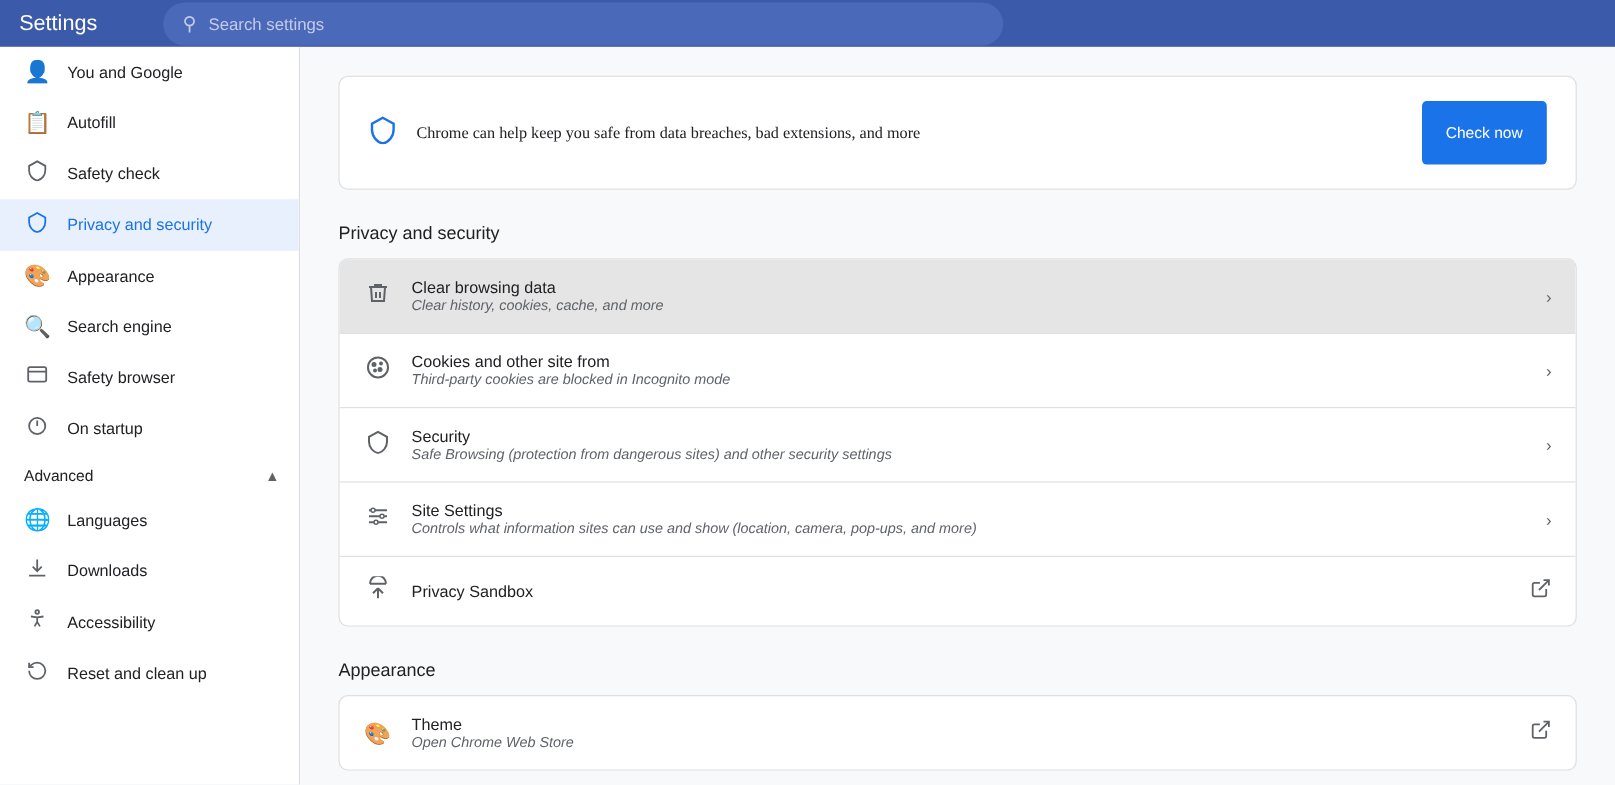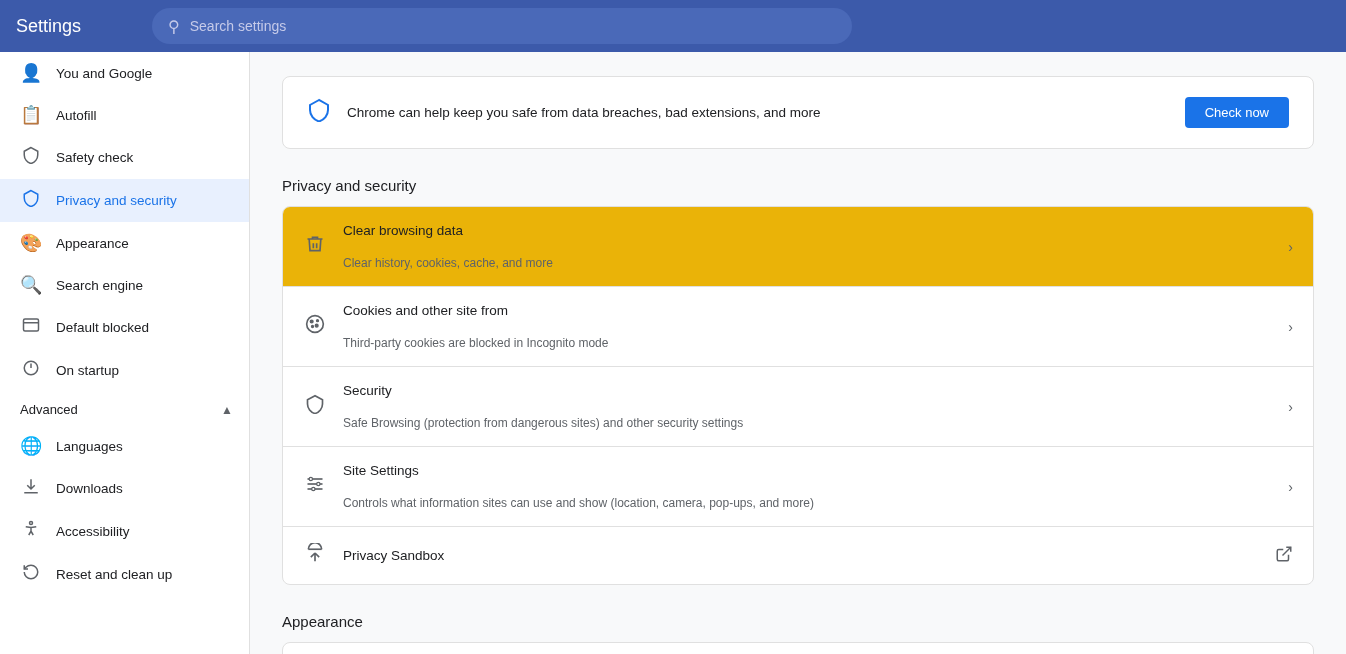--- a/index.html
+++ b/index.html
@@ -1,25 +1,24 @@
 <!DOCTYPE html>
 <html><head>
   <meta charset="utf-8">
   <style>
     * { box-sizing: border-box; margin: 0; padding: 0; }
     body { font-family: 'Segoe UI', Arial, sans-serif; background: #f1f3f4; display: flex; flex-direction: column; height: 654px; overflow: hidden; }
 
     
     .topbar {
       background: #3c5aaa;
-      height: 52px;
+      height: 39px;
       display: flex;
       align-items: center;
       padding: 0 16px;
-      gap: 16px;
       flex-shrink: 0;
     }
     .topbar-title {
       color: #fff;
       font-size: 18px;
       font-weight: 500;
       white-space: nowrap;
       min-width: 120px;
     }
     .search-bar {
@@ -107,27 +106,27 @@
       background: #fff;
       border: 1px solid #e0e0e0;
       border-radius: 8px;
       padding: 20px 24px;
       display: flex;
       align-items: center;
       gap: 16px;
       margin-bottom: 28px;
     }
     .safety-banner-icon { font-size: 22px; color: #1a73e8; flex-shrink: 0; }
-    .safety-banner-text { flex: 1; font-size: 13.5px; color: #202124; }
+    .safety-banner-text { flex: 1; font-size: 13.5px; color: #202124; font-family: Liberation Serif, serif; }
     .check-now-btn {
       background: #1a73e8;
       color: #fff;
       border: none;
       border-radius: 4px;
-      padding: 8px 20px;
+      padding: 19px 20px;
       font-size: 13px;
       font-weight: 500;
       cursor: pointer;
       white-space: nowrap;
     }
 
     
     .section-title {
       font-size: 15px;
       font-weight: 500;
@@ -146,25 +145,25 @@
     .settings-row {
       display: flex;
       align-items: center;
       padding: 16px 20px;
       border-bottom: 1px solid #e0e0e0;
       cursor: pointer;
       gap: 16px;
       transition: background 0.15s;
     }
     .settings-row:last-child { border-bottom: none; }
-    .settings-row.highlighted { background: #eab308; justify-content: flex-end; }
+    .settings-row.highlighted { background: #e5e5e5; justify-content: flex-end; }
     .row-icon { font-size: 18px; color: #5f6368; width: 24px; text-align: center; flex-shrink: 0; }
     .row-text { flex: 1; }
     .row-title { font-size: 13.5px; color: #202124; font-weight: 400; }
-    .row-subtitle { font-size: 12px; color: #5f6368; margin-top: 18px; }
+    .row-subtitle { font-size: 12px; color: #5f6368; margin-top: 0; font-style: italic; }
     .row-chevron { font-size: 14px; color: #5f6368; }
     .row-external { font-size: 16px; color: #5f6368; }
   </style>
 </head>
 <body>
 
 <div class="topbar">
   <span class="topbar-title">Settings</span>
   <div class="search-bar">
     <span class="search-icon-wrap">⚲</span>
@@ -208,21 +207,21 @@
       <span class="sidebar-icon">🔍</span>
       <span>Search engine</span>
     </div>
     <div class="sidebar-item">
       <span class="sidebar-icon">
         <svg width="18" height="18" viewBox="0 0 24 24" fill="none" stroke="#5f6368" stroke-width="2">
             <rect x="2" y="4" width="20" height="16" rx="2"></rect>
             <line x1="2" y1="9" x2="22" y2="9"></line>
           </svg>
       </span>
-      <span>Default blocked</span>
+      <span>Safety browser</span>
     </div>
     <div class="sidebar-item">
       <span class="sidebar-icon">
         <svg width="18" height="18" viewBox="0 0 24 24" fill="none" stroke="#5f6368" stroke-width="2">
             <circle cx="12" cy="12" r="9"></circle>
             <line x1="12" y1="6" x2="12" y2="12"></line>
           </svg>
       </span>
       <span>On startup</span>
     </div>

